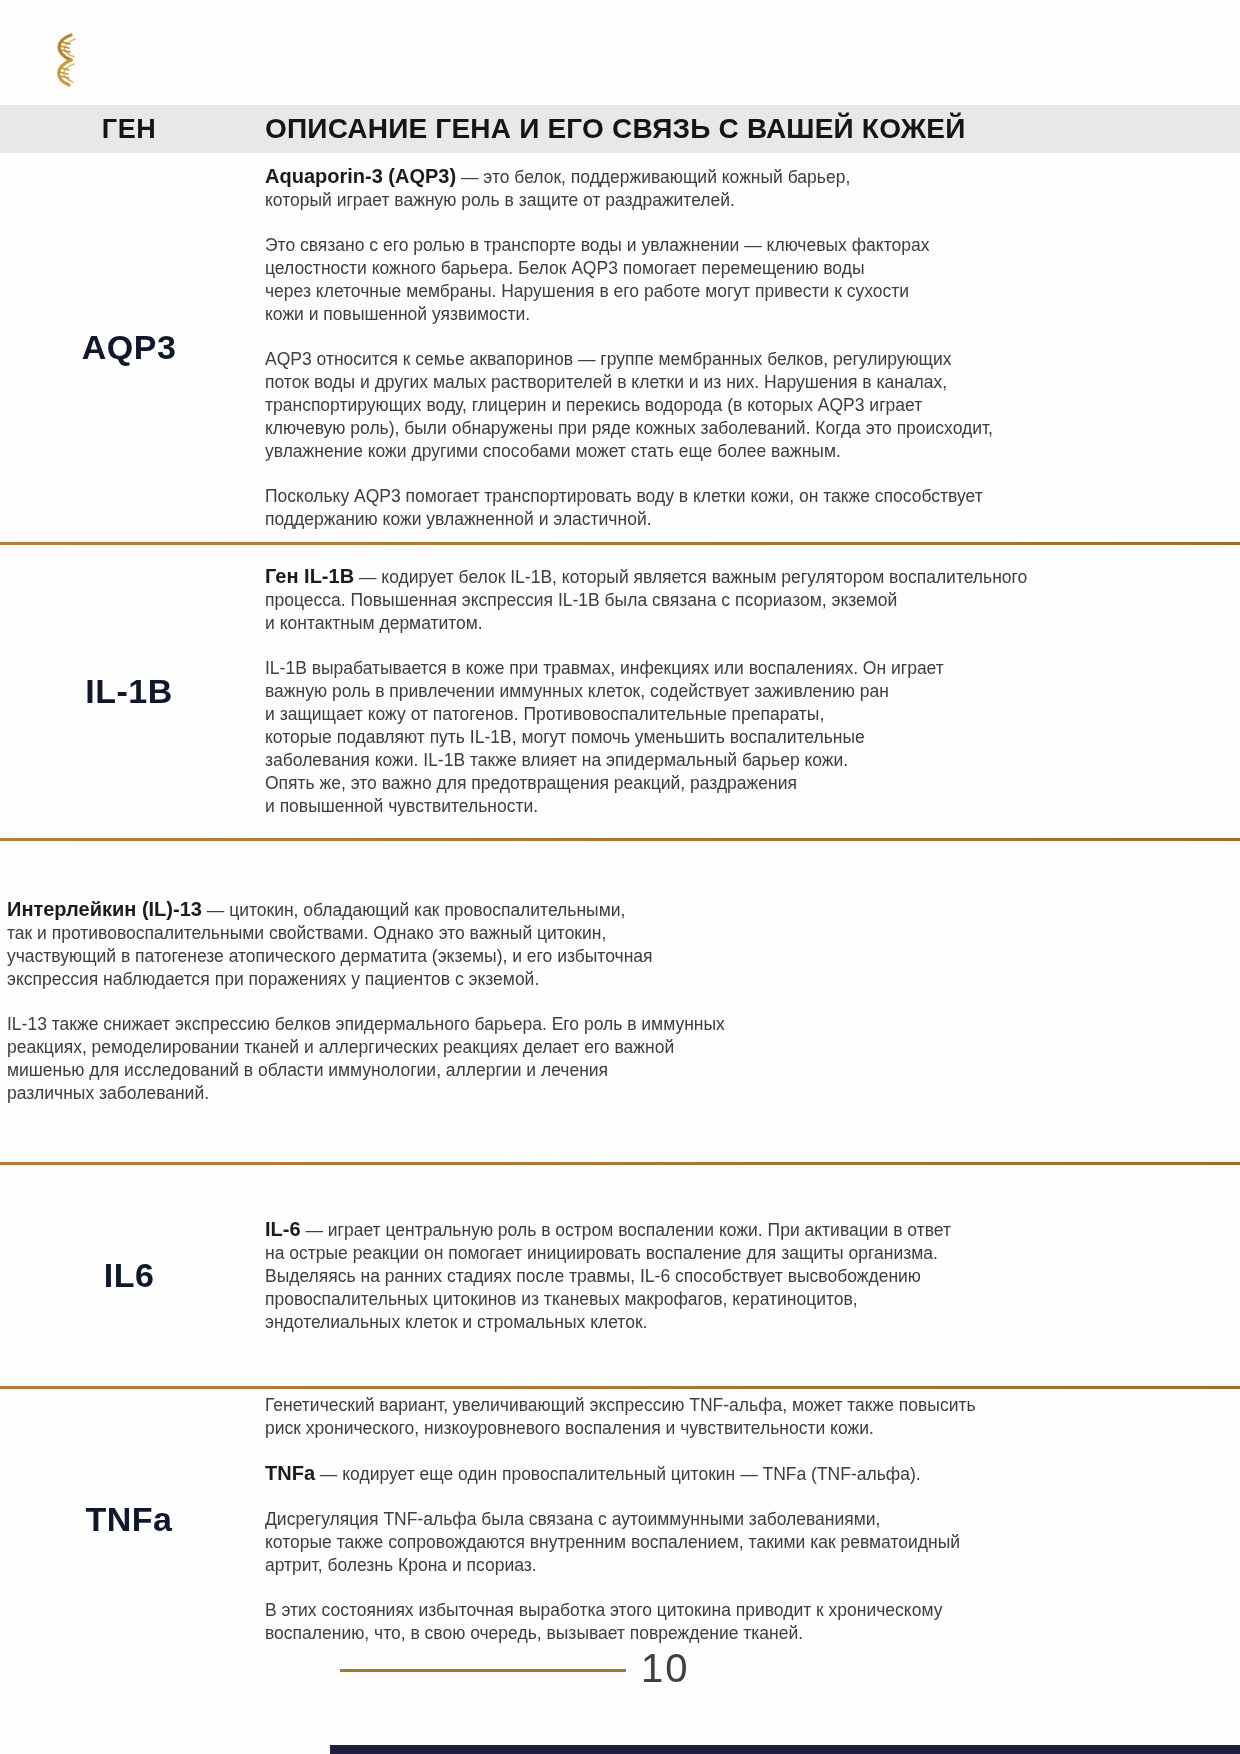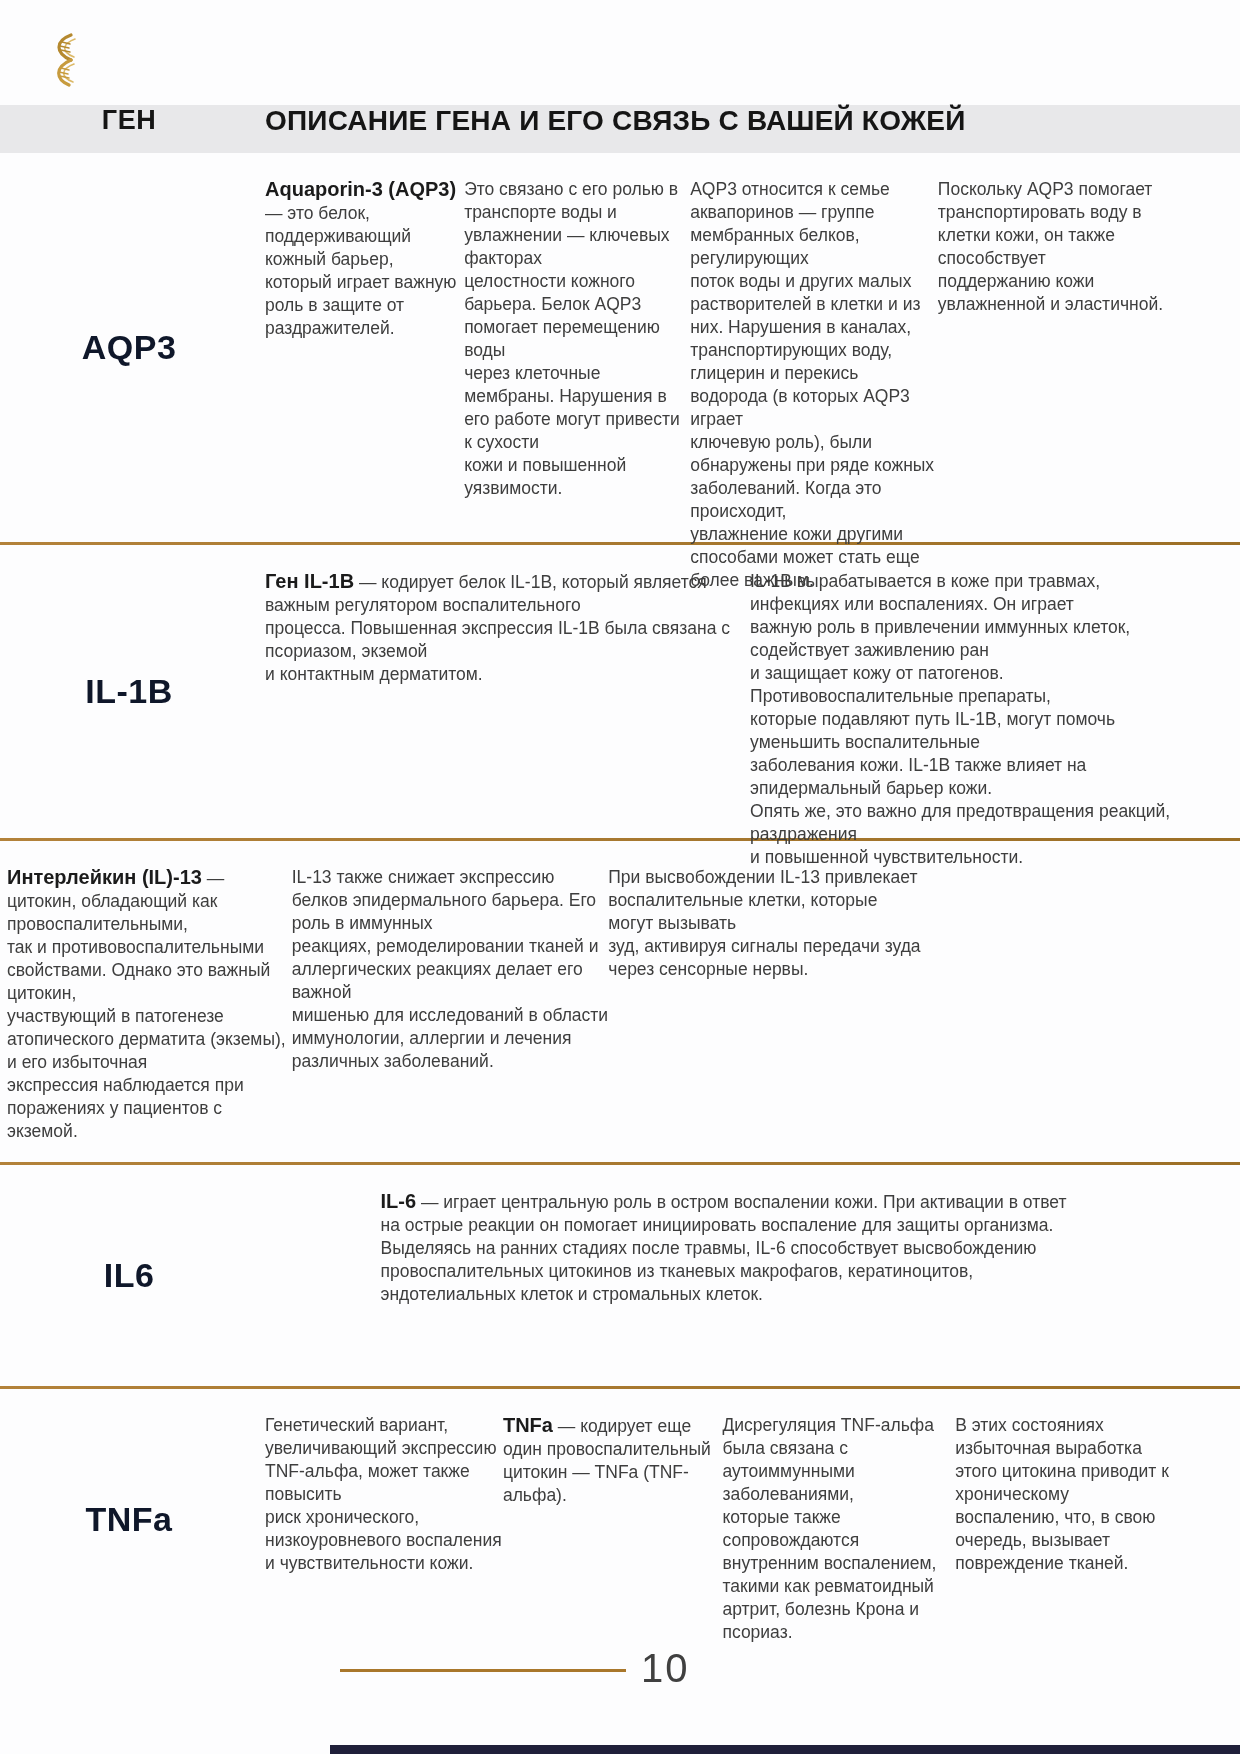--- a/index.html
+++ b/index.html
@@ -6,21 +6,21 @@
   .page{
     position:relative;width:1240px;height:1754px;margin:0 auto;
     background:#fdfdfe;overflow:hidden;
     font-family:"Liberation Sans", sans-serif;color:#3e3e3e;
   }
   
   .logo{position:absolute;left:48px;top:33px;width:32px;height:54px;}
   
   .header-bar{
     position:absolute;left:0;top:105px;width:100%;height:48px;
-    background:#e8e8ea;display:flex;
+    background:#e8e8ea;display:flex;align-items:center;
   }
   .header-gene{
     width:258px;text-align:center;font-size:27px;font-weight:700;
     color:#151515;letter-spacing:.5px;
   }
   .header-desc{
     padding-left:7px;font-size:28px;font-weight:700;color:#151515;letter-spacing:.2px;
   }
   
   .rows{position:absolute;left:0;top:153px;width:100%;}
@@ -30,21 +30,21 @@
   .row:nth-child(2){height:296px;}
   .row:nth-child(3){height:324px;}
   .row:nth-child(4){height:224px;}
   .row:nth-child(5){height:261px;}
   .row:nth-child(-n+4){border-image:linear-gradient(90deg,#b3823a,#9c6f26) 1;}
   .gene{
     width:258px;flex:0 0 258px;display:flex;align-items:center;justify-content:center;
     font-size:34px;font-weight:700;color:#0f172a;letter-spacing:.5px;
   }
   .desc{
-    flex:1;display:flex;flex-direction:row;justify-content:center;
+    flex:1;display:flex;flex-direction:column;justify-content:center;
     padding:14px 36px 14px 7px;max-width:960px;box-sizing:border-box;
   }
   .desc p{
     margin:11px 0;font-size:17.5px;line-height:23px;color:#3e3e3e;
     white-space:pre-line;
   }
   .lead{font-weight:700;font-size:20px;color:#1b1b1b;}
   
   .gold-line{position:absolute;left:340px;top:1669px;width:286px;height:3px;background:#a9772b;}
   .page-num{
@@ -119,22 +119,20 @@
   <div class="row">
     <div class="desc">
           <p><span class="lead">Интерлейкин (IL)-13</span><span> — цитокин, обладающий как провоспалительными,
 так и противовоспалительными свойствами. Однако это важный цитокин,
 участвующий в патогенезе атопического дерматита (экземы), и его избыточная
 экспрессия наблюдается при поражениях у пациентов с экземой.</span></p>
           <p><span>IL-13 также снижает экспрессию белков эпидермального барьера. Его роль в иммунных
 реакциях, ремоделировании тканей и аллергических реакциях делает его важной
 мишенью для исследований в области иммунологии, аллергии и лечения
 различных заболеваний.</span></p>
-          <p><span>При высвобождении IL-13 привлекает воспалительные клетки, которые могут вызывать
-зуд, активируя сигналы передачи зуда через сенсорные нервы.</span></p>
         </div>
   </div>
 
   <div class="row">
     <div class="gene">IL6</div>
     <div class="desc">
           <p><span class="lead">IL-6</span><span> — играет центральную роль в остром воспалении кожи. При активации в ответ
 на острые реакции он помогает инициировать воспаление для защиты организма.
 Выделяясь на ранних стадиях после травмы, IL-6 способствует высвобождению
 провоспалительных цитокинов из тканевых макрофагов, кератиноцитов,

